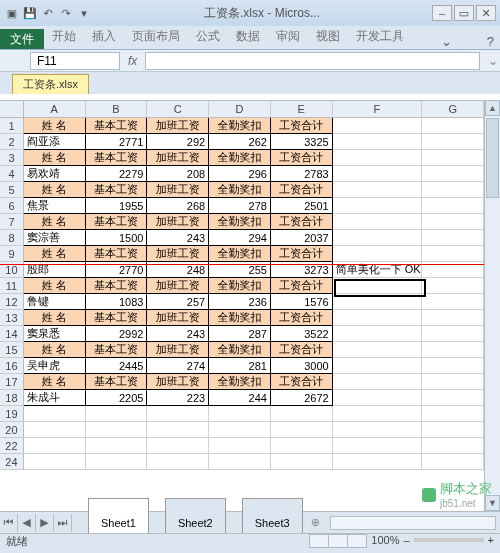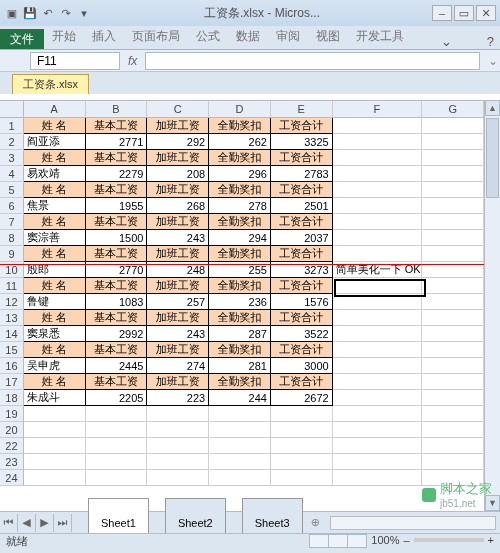--- a/index.html
+++ b/index.html
@@ -314,30 +314,20 @@
         <div class="rh">22</div>
         <div class="cell plain w-A"></div>
         <div class="cell plain w-B"></div>
         <div class="cell plain w-C"></div>
         <div class="cell plain w-D"></div>
         <div class="cell plain w-E"></div>
         <div class="cell plain w-F"></div>
         <div class="cell plain w-G"></div>
       </div>
       <div class="row">
-        <div class="rh">23</div>
-        <div class="cell plain w-A"></div>
-        <div class="cell plain w-B"></div>
-        <div class="cell plain w-C"></div>
-        <div class="cell plain w-D"></div>
-        <div class="cell plain w-E"></div>
-        <div class="cell plain w-F"></div>
-        <div class="cell plain w-G"></div>
-      </div>
-      <div class="row">
         <div class="rh">24</div>
         <div class="cell plain w-A"></div>
         <div class="cell plain w-B"></div>
         <div class="cell plain w-C"></div>
         <div class="cell plain w-D"></div>
         <div class="cell plain w-E"></div>
         <div class="cell plain w-F"></div>
         <div class="cell plain w-G"></div>
       </div>
     </div>

